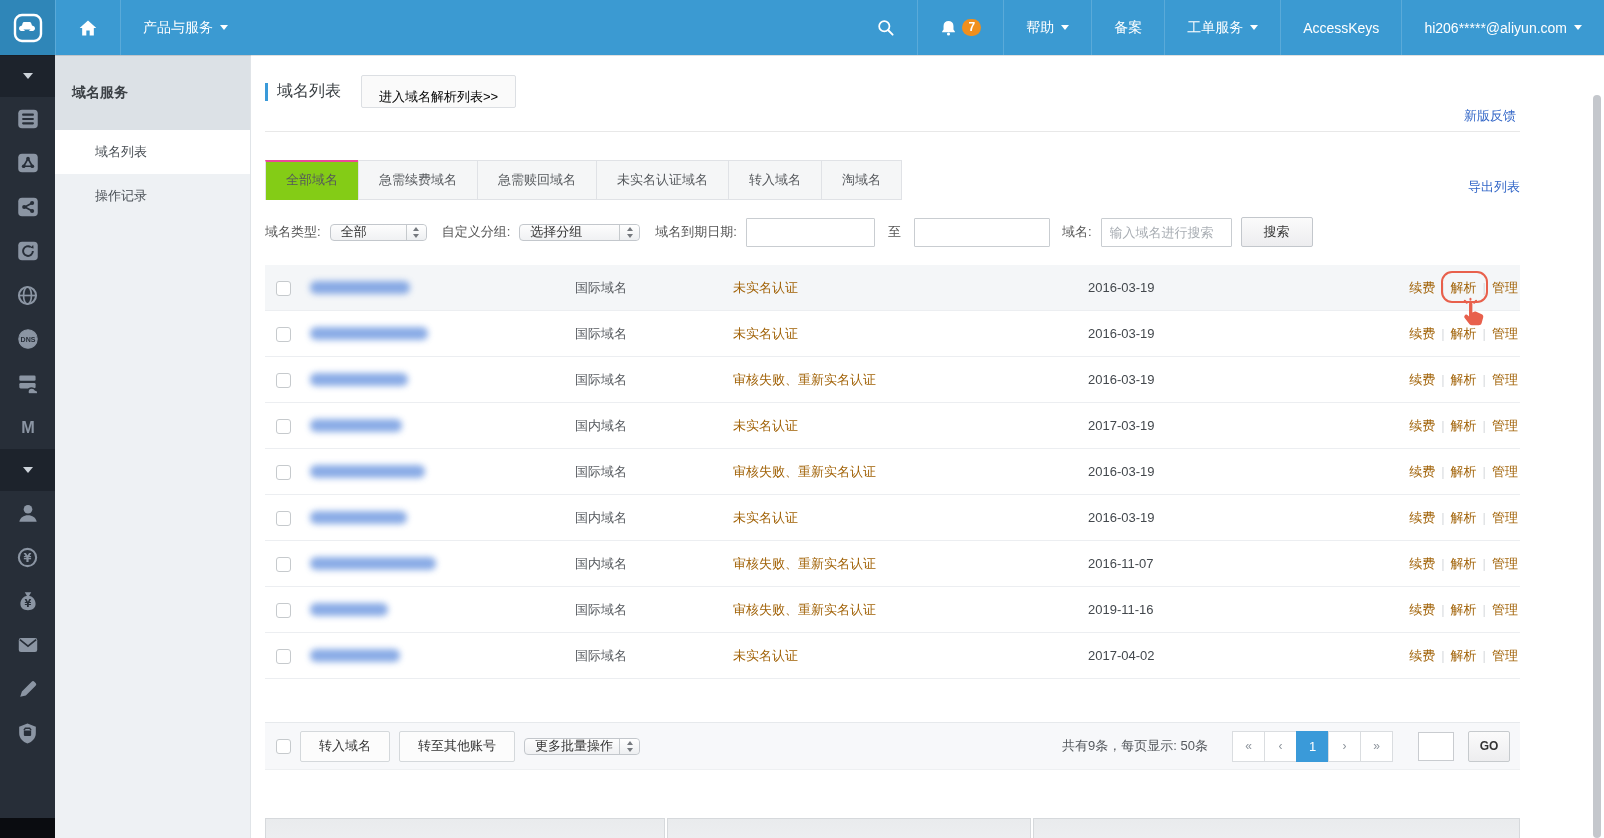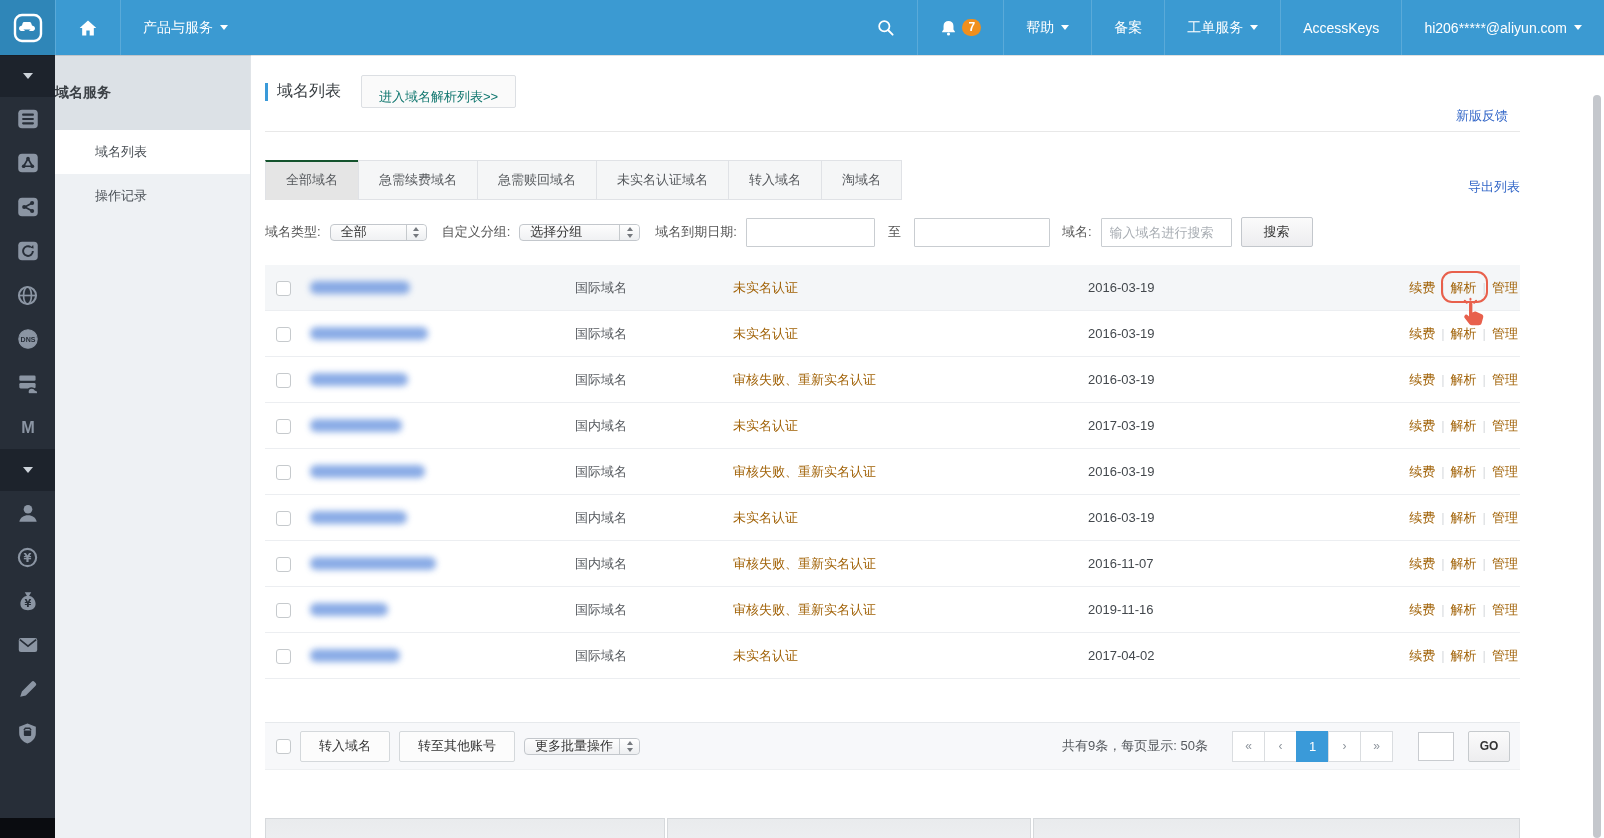--- a/index.html
+++ b/index.html
@@ -17,38 +17,38 @@
 
   
   .sidebar { position:absolute; top:55px; left:0; bottom:0; width:55px; background:#272e38; z-index:20; }
   .side-exp { height:42px; background:#1d232c; display:flex; align-items:center; justify-content:center; cursor:pointer; }
   .side-chev { width:0; height:0; border-left:5px solid transparent; border-right:5px solid transparent; border-top:6px solid #cdd3da; }
   .side-icon { height:44px; display:flex; align-items:center; justify-content:center; cursor:pointer; }
   .sidebar-bottom { position:absolute; bottom:0; left:0; width:55px; height:20px; background:#0a0c10; }
 
   
   .subnav { position:absolute; top:55px; left:55px; bottom:0; width:196px; background:#eef1f4; border-right:1px solid #e0e4e8; z-index:10; }
-  .subnav-header { height:75px; background:#dce1e6; display:flex; align-items:center; font-size:14px; font-weight:bold; color:#3c4146; }
+  .subnav-header { height:75px; background:#dce1e6; display:flex; align-items:center; padding-left:17px; font-size:14px; font-weight:bold; color:#3c4146; }
   .subnav-item { height:44px; line-height:44px; padding-left:40px; font-size:13px; color:#4a5056; cursor:pointer; }
   .subnav-item.active { background:#fff; }
 
   
   .main { position:absolute; top:55px; left:251px; right:0; bottom:0; background:#fff; }
   .content { position:absolute; left:14px; top:0; width:1255px; }
 
   .title-row { position:absolute; top:20px; left:0; display:flex; align-items:center; }
   .title-bar { width:3px; height:18px; background:#3a9ad9; margin-right:9px; }
   .page-title { font-size:16px; color:#373d41; font-weight:normal; }
-  .dns-btn { margin-left:20px; height:33px; padding:12px 17px; background:#fafafa; border:1px solid #dcdfe3; border-radius:2px; font-size:13px; color:#0f766e; cursor:pointer; }
-  .feedback-link { position:absolute; top:52px; right:12px; font-size:13px; color:#3568c8; text-decoration:none; }
+  .dns-btn { margin-left:20px; height:33px; padding:12px 17px; background:#fafafa; border:1px solid #dcdfe3; border-radius:2px; font-size:13px; color:#000000; cursor:pointer; }
+  .feedback-link { position:absolute; top:52px; right:4px; font-size:13px; color:#3568c8; text-decoration:none; }
   .hr1 { position:absolute; top:76px; left:0; width:1255px; border-top:1px solid #e8e8e8; }
 
   .tabs { position:absolute; top:105px; left:0; display:flex; }
   .tab { padding:0 20px; height:40px; line-height:38px; border:1px solid #e0e2e6; background:#f5f6f7; color:#55585c; font-size:13px; margin-left:-1px; cursor:pointer; }
-  .tab.active { background:#e5e5e5; border-top:2px solid #14532d; border-bottom:none; line-height:36px; }
+  .tab.active { background:#84cc16; border-top:2px solid #ec4899; border-bottom:none; line-height:36px; }
   .tab:first-child { margin-left:0; }
   .export-link { position:absolute; top:123px; right:0; font-size:13px; color:#3568c8; text-decoration:none; }
 
   .filters { position:absolute; top:162px; left:0; display:flex; align-items:center; font-size:13px; color:#555; }
   .flabel { margin-right:9px; white-space:nowrap; }
   .mselect { position:relative; height:17px; border:1px solid #c3c7cc; border-radius:4px; background:linear-gradient(#fdfdfd,#f0f1f3); display:flex; align-items:center; padding:0 26px 0 10px; color:#333; cursor:pointer; }
   .mselect .stepper { position:absolute; right:0; top:0; bottom:0; width:20px; border-left:1px solid #c6cacd; border-radius:0 4px 4px 0; background:linear-gradient(#fff,#edeff1); display:flex; flex-direction:column; align-items:center; justify-content:center; gap:3px; }
   .arr-up { width:0;height:0;border-left:3.5px solid transparent;border-right:3.5px solid transparent;border-bottom:4.5px solid #75797e; }
   .arr-dn { width:0;height:0;border-left:3.5px solid transparent;border-right:3.5px solid transparent;border-top:4.5px solid #75797e; }
   .tinput { height:29px; border:1px solid #c9cdd1; border-radius:1px; padding:0 8px; font-size:13px; color:#333; background:#fff; }

